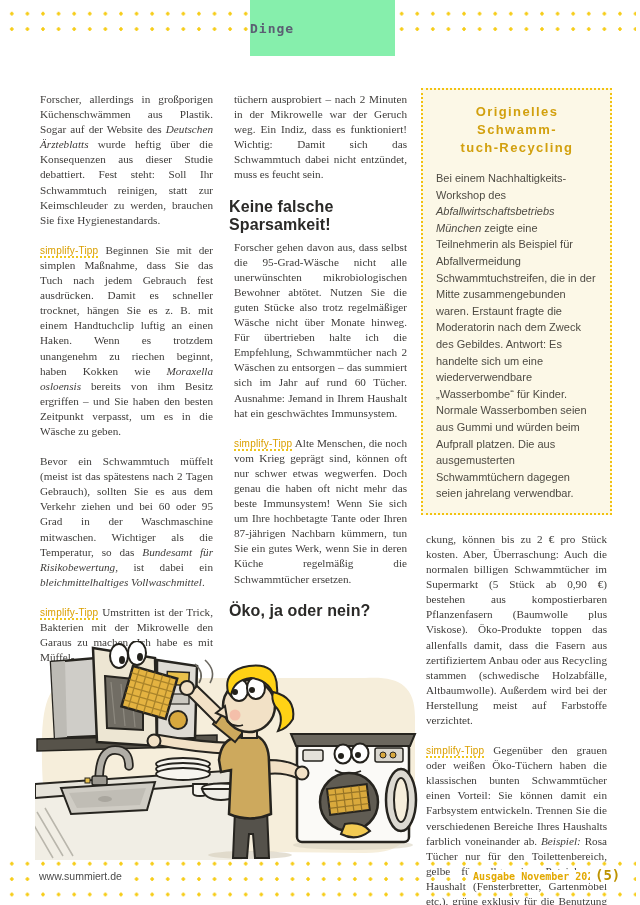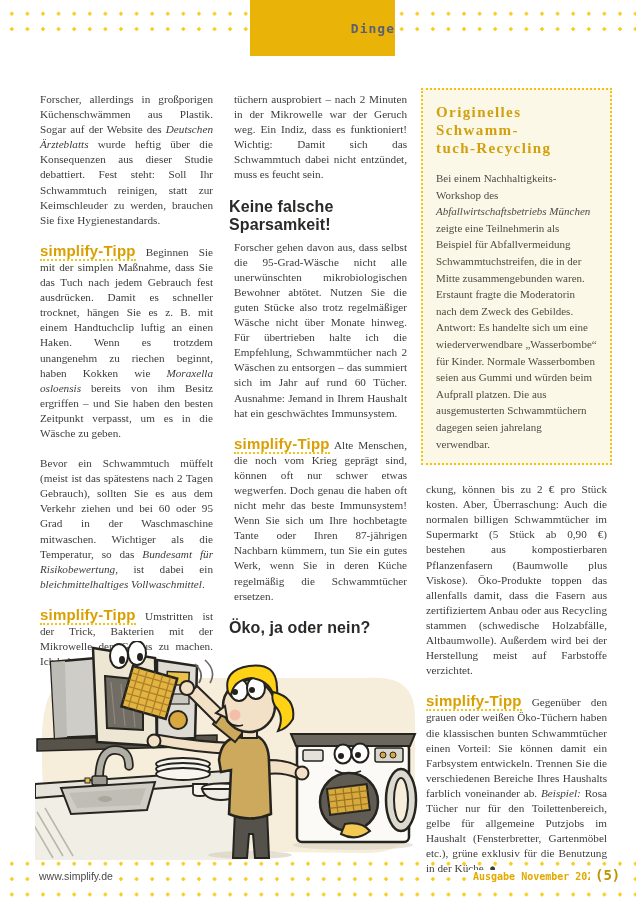--- a/index.html
+++ b/index.html
@@ -6,41 +6,41 @@
   #page{position:relative;width:640px;height:905px;background:#fff;overflow:hidden;}
 
   
   .dots{position:absolute;left:4px;width:632px;
     background-image:radial-gradient(circle,#F6CC17 1.5px,rgba(255,255,255,0) 1.7px);
     background-size:15.6px 15.4px;}
   #dots-top{top:6px;height:31px;}
   #dots-bottom{top:856px;height:47px;}
 
   
-  #tab{position:absolute;left:250px;top:0px;width:145px;height:56px;background:#eab308;
-    display:flex;align-items:center;justify-content:flex-end;}
+  #tab{position:absolute;left:250px;top:0px;width:145px;height:56px;background:#86efac;
+    display:flex;align-items:center;justify-content:flex-start;}
   #tab span{font-family:"DejaVu Sans Mono",monospace;font-weight:bold;font-size:13px;color:#5B5F73;letter-spacing:1px;}
 
   
   .col{position:absolute;top:92px;width:183px;}
   #col1{left:35px;} #col2{left:229px;} #col3{left:421px;width:191px;top:88px;}
 
   .para{font-family:"Liberation Serif",serif;font-size:11.2px;line-height:15.1px;
     text-align:justify;color:#3E3C3A;margin:0 5px 15px;}
   .seg-i{font-style:italic;}
-  .seg-tip{font-family:"Liberation Sans",sans-serif;font-weight:bold;font-size:15px;
+  .seg-tip{font-family:"Liberation Sans",sans-serif;font-weight:normal;font-size:10px;
     color:#DA9F00;border-bottom:2px dotted #EFC51B;letter-spacing:0.2px;}
   .subhead{font-family:"Liberation Sans",sans-serif;font-weight:bold;font-size:16px;
     color:#2B2A28;margin:3px 0 6px;letter-spacing:0.1px;}
 
   
   #info-box{border:2px dotted #F2C210;background:#FCF8E7;padding:13px 12px 11px 13px;margin:0 0 17px;}
-  #info-box .box-title{font-family:Liberation Serif, serif;font-weight:bold;font-size:15px;
-    line-height:18px;color:#D2A00E;letter-spacing:1.4px;white-space:pre-line;margin:0 0 13px;}
-  #info-box .box-body{font-family:Liberation Serif, serif;font-size:11px;line-height:16.6px;
+  #info-box .box-title{font-family:Liberation Sans, sans-serif;font-weight:bold;font-size:13px;
+    line-height:18px;color:#D2A00E;letter-spacing:1.4px;white-space:pre-line;margin:0 0 13px;text-align:center;}
+  #info-box .box-body{font-family:Liberation Sans, sans-serif;font-size:11px;line-height:16.6px;
     color:#4E4B44;text-align:left;margin:0;}
 
   
   .footer-text{position:absolute;background:#fff;padding:1px 5px;white-space:nowrap;}
   #footer-url{left:34px;top:869px;font-family:"Liberation Sans",sans-serif;font-size:10.5px;color:#4A4A4A;text-decoration:none;}
   #footer-issue{left:468px;top:870px;font-family:"DejaVu Sans Mono",monospace;font-weight:bold;font-size:10px;color:#E2A900;}
   #footer-page{left:590px;top:866px;font-family:"DejaVu Sans Mono",monospace;font-weight:bold;font-size:14px;color:#BE9300;}
 
   #illustration{position:absolute;left:35px;top:641px;width:385px;height:220px;}
 </style>
@@ -168,17 +168,17 @@
       <circle cx="200" cy="50" r="3" fill="#23211C"></circle>
       <circle cx="217" cy="48" r="3" fill="#23211C"></circle>
       <circle cx="200" cy="73" r="5.5" fill="#F4B9A4" opacity="0.85"></circle>
       <path d="M192,79 q7,7 16,4" fill="none" stroke="#23211C" stroke-width="1.8"></path>
       <path d="M193,50 Q188,28 214,24 Q242,20 242,46 Q243,52 240,58 Q236,38 216,36 Q198,38 196,54 Z" fill="#FFD215" stroke="#26241F" stroke-width="2"></path>
       <path d="M238,50 Q261,55 258,77 Q252,87 243,89 Q250,74 240,64 Q236,57 238,50 Z" fill="#FFD215" stroke="#26241F" stroke-width="2"></path>
     </g>
   </svg>
 
   <div id="dots-bottom" class="dots"></div>
-  <a id="footer-url" class="footer-text" href="#">www.simplify.de</a>
+  <a id="footer-url" class="footer-text" href="#">www.summiert.de</a>
   <span id="footer-issue" class="footer-text">Ausgabe November 2021</span>
   <span id="footer-page" class="footer-text">(5)</span>
 
 </div>
 
 </body></html>

